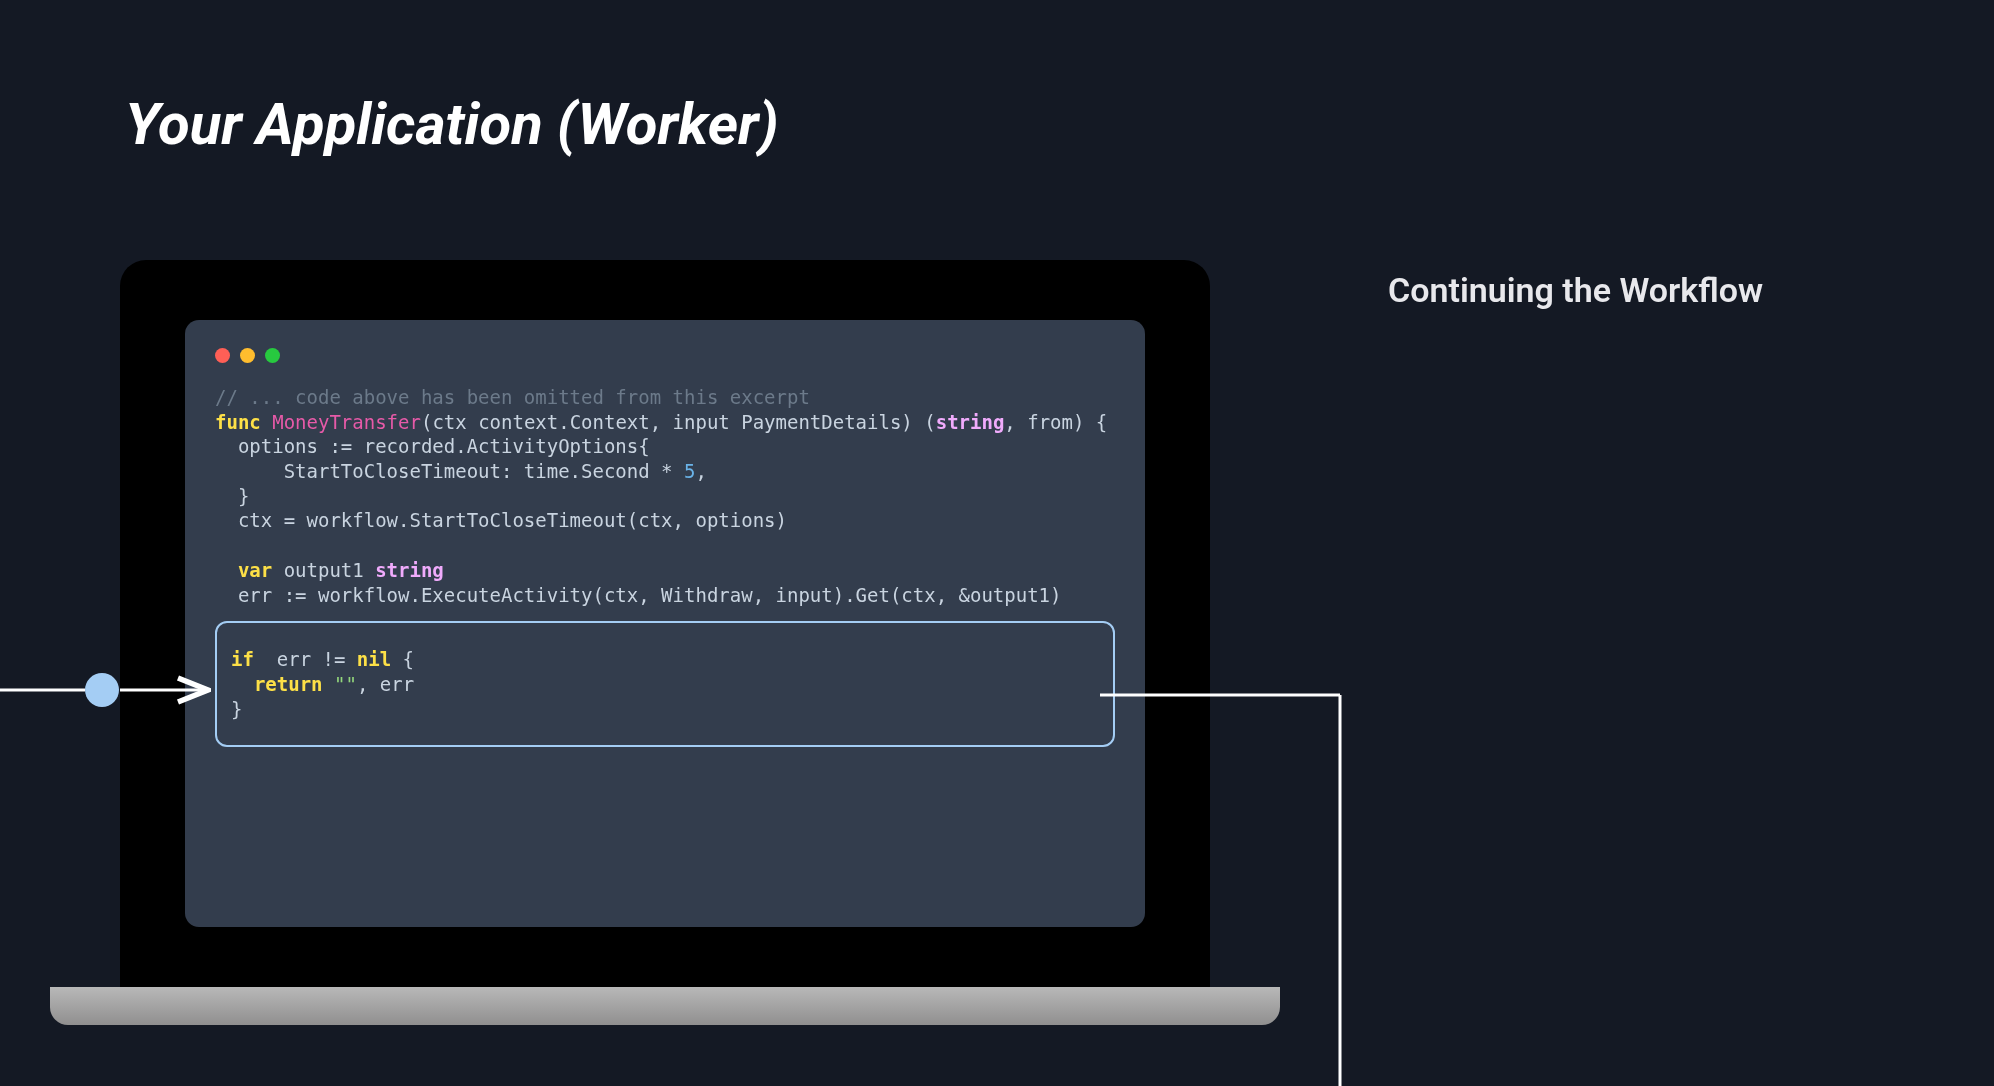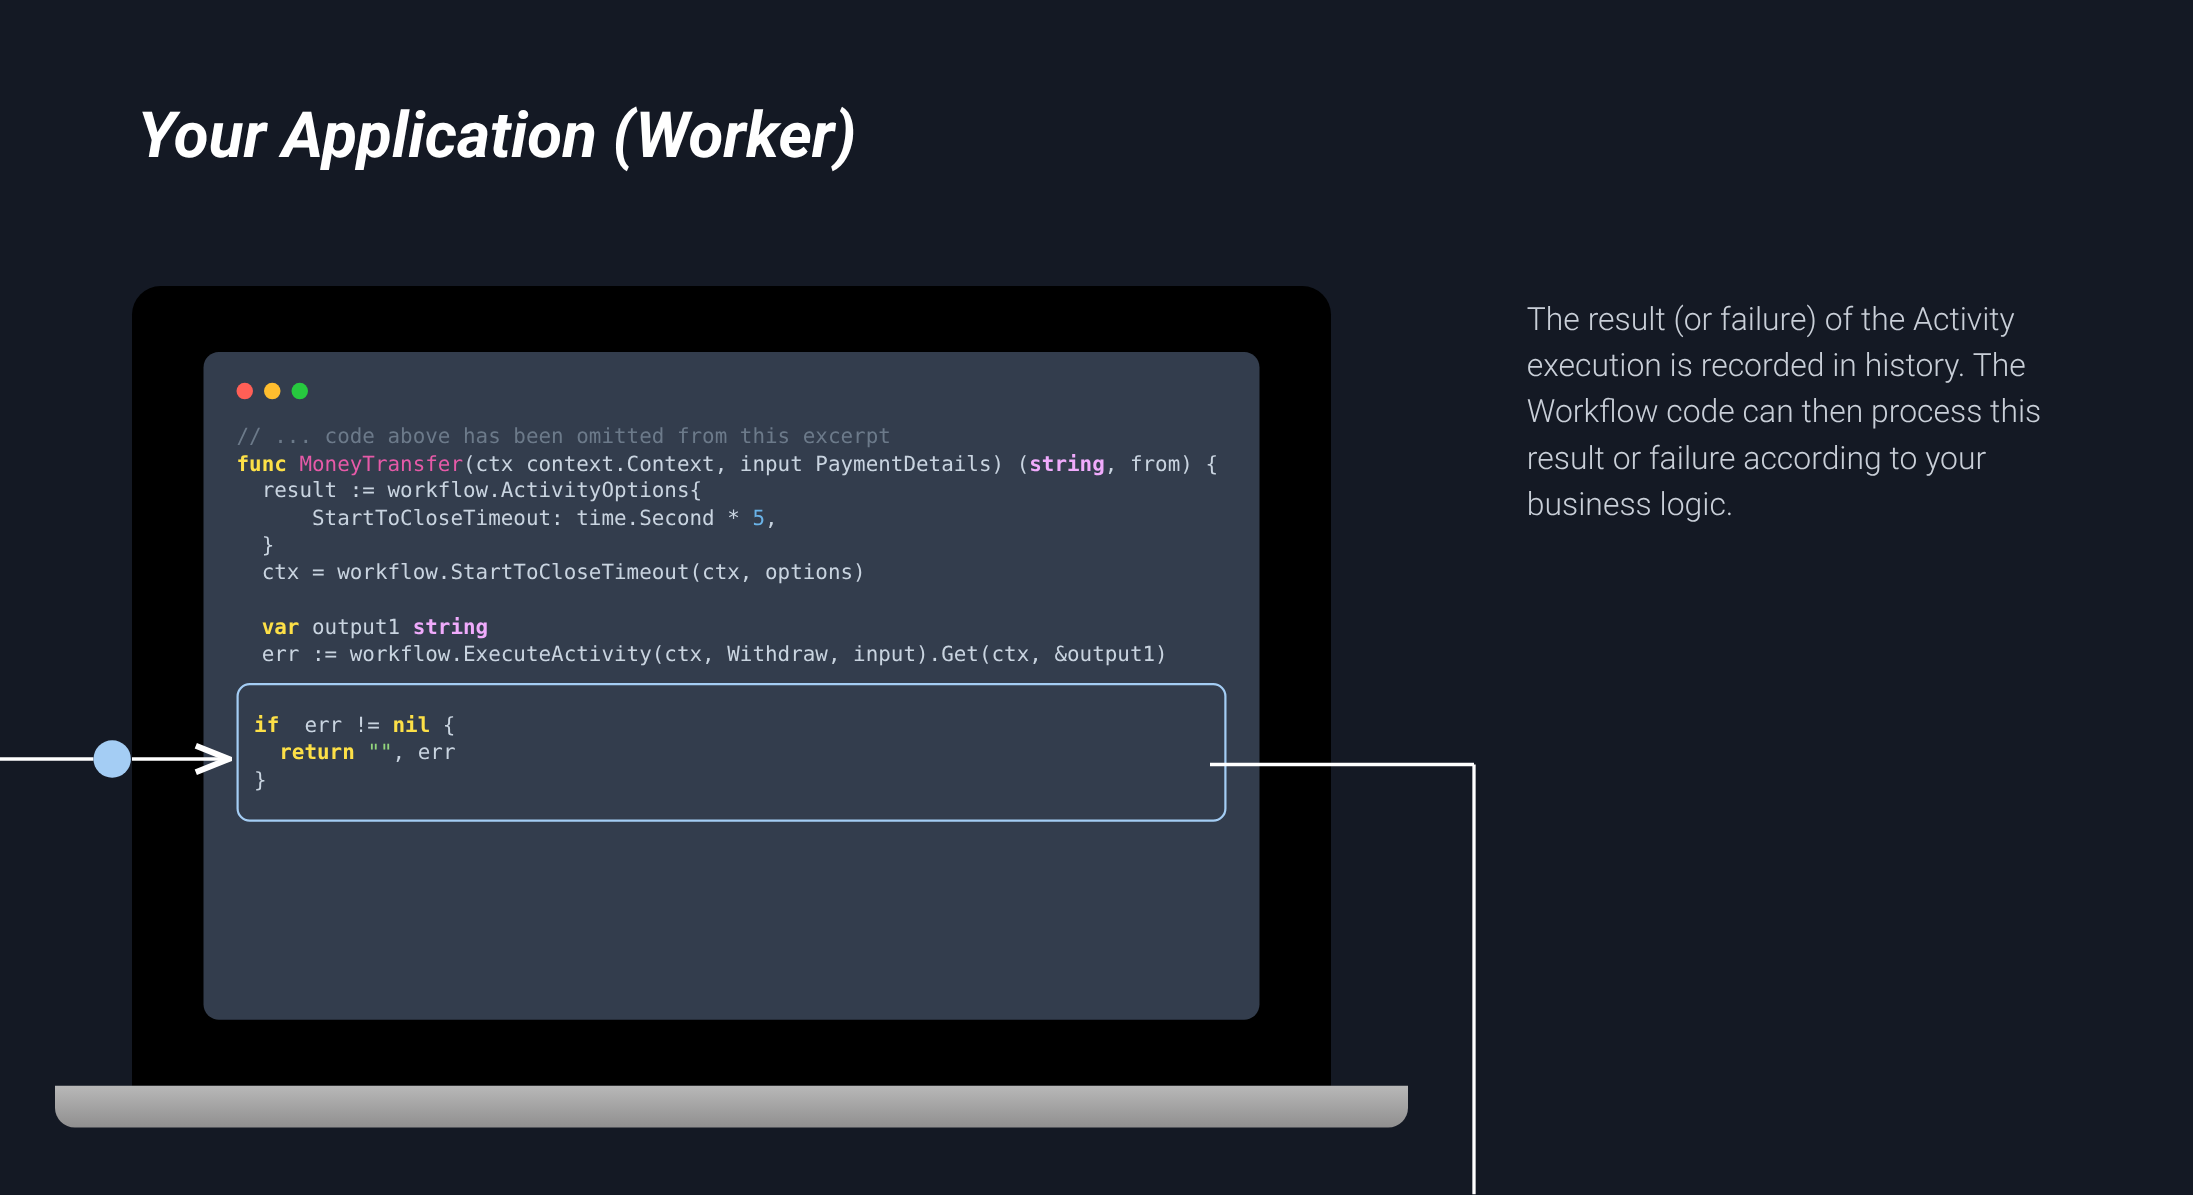--- a/index.html
+++ b/index.html
@@ -118,37 +118,37 @@
 <div class="laptop-wrapper">
   <div class="laptop-screen">
     <div class="code-editor">
       <div class="window-dots">
         <div class="dot red"></div>
         <div class="dot yellow"></div>
         <div class="dot green"></div>
       </div>
       <div class="code"><span class="comment">// ... code above has been omitted from this excerpt</span>
 <span class="keyword">func</span> <span class="funcname">MoneyTransfer</span><span>(ctx context.Context, input PaymentDetails) (</span><span class="type">string</span><span>, from) {</span>
-<span>  result := workflow.ActivityOptions{</span>
+<span>  options := recorded.ActivityOptions{</span>
 <span>      StartToCloseTimeout: time.Second * </span><span class="number">5</span><span>,</span>
 <span>  }</span>
 <span>  ctx = workflow.StartToCloseTimeout(ctx, options)</span>
 
   <span class="keyword">var</span><span> output1 </span><span class="type">string</span>
 <span>  err := workflow.ExecuteActivity(ctx, Withdraw, input).Get(ctx, &amp;output1)</span>
 <div class="highlight-box"><span class="keyword">if</span><span>  err != </span><span class="keyword">nil</span><span> {</span>
   <span class="keyword">return</span> <span class="string">""</span><span>, err</span>
 <span>}</span></div></div>
     </div>
   </div>
   <div class="laptop-base"></div>
 </div>
 
 <div class="sidebar">
-  <div class="sidebar-text">The result (or failure) of the Activity execution is recorded in history. The Workflow code can then process this result or failure according to your business logic.</div>
+  <div class="sidebar-title">Continuing the Workflow</div>
 </div>
 
 <svg class="flow-svg">
   <defs>
     <marker id="arrowhead" markerWidth="12" markerHeight="10" refX="11" refY="5" orient="auto">
       <polyline points="1,1 11,5 1,9" fill="none" stroke="#ffffff" stroke-width="1.8"></polyline>
     </marker>
   </defs>
 
   <line x1="0" y1="690" x2="85" y2="690" stroke="#ffffff" stroke-width="3"></line>

